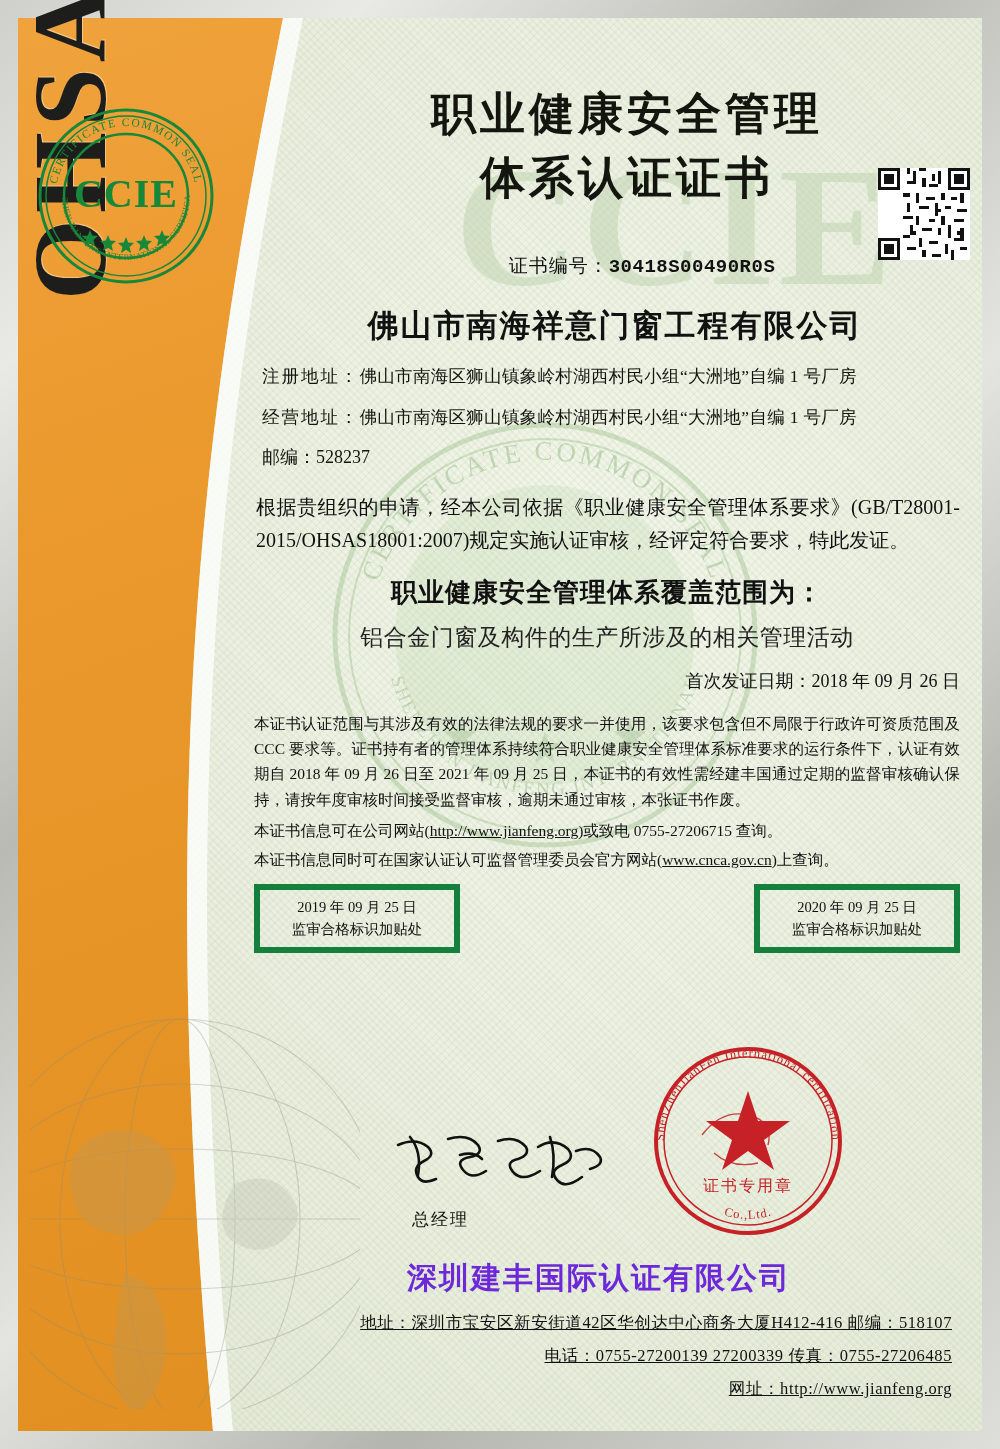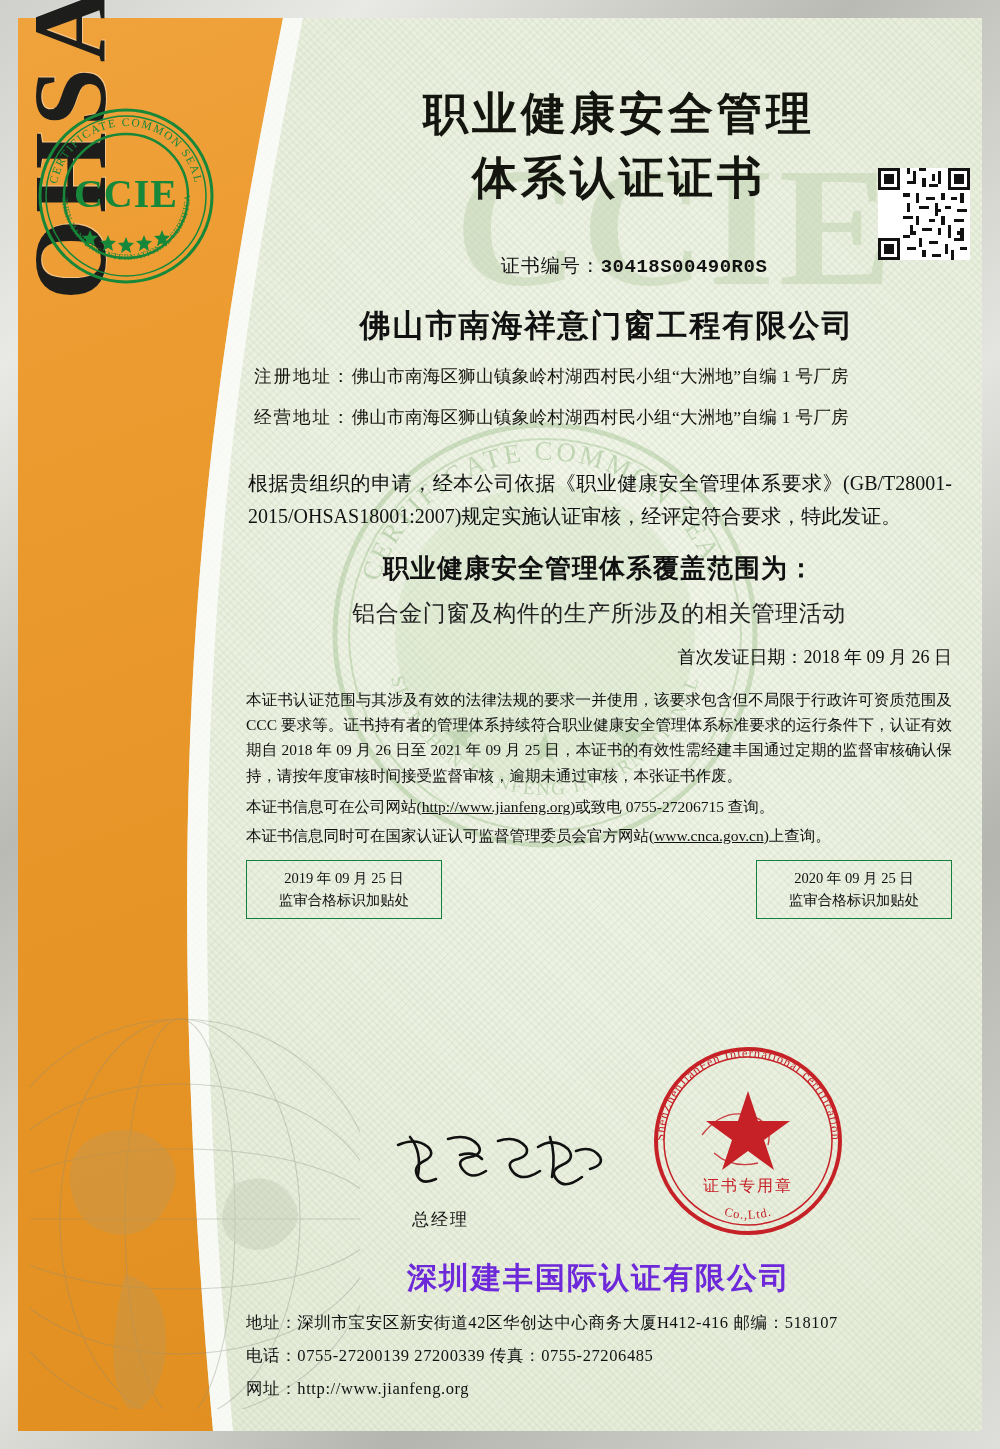--- a/index.html
+++ b/index.html
@@ -65,21 +65,21 @@
     position:absolute;left:330px;top:420px;width:430px;height:430px;
     opacity:.30;
   }
   .wm-ccie{
     position:absolute;left:455px;top:130px;width:330px;height:230px;
     font-family:"Liberation Serif",serif;font-size:170px;font-weight:bold;
     color:#b9cfa8;opacity:.45;letter-spacing:4px;
   }
   
   .content{
-    position:absolute;left:246px;top:60px;width:706px;
+    position:absolute;left:254px;top:60px;width:706px;
   }
   .h1{
     text-align:center;font-family:"Liberation Serif", serif;font-weight:bold;
     font-size:45px;line-height:1.28;letter-spacing:4px;color:#14150f;
     margin:26px 0 0 40px;
   }
   .qr{
     position:absolute;right:30px;top:168px;width:92px;height:92px;
     background:#fff;
   }
@@ -121,42 +121,42 @@
   }
   .fineprint{
     font-size:15.5px;line-height:1.62;color:#111;margin:18px 0 0 0;
     font-family:"Liberation Serif", serif;text-align:justify;
   }
   .fineprint a{color:#111;text-decoration:underline;}
   .stampboxes{
     display:flex;justify-content:space-between;margin:12px 0 0 0;
   }
   .stampbox{
-    width:186px;border:1px solid #15803d;padding:7px 4px;text-align:center;
+    width:186px;border:6px solid #15803d;padding:7px 4px;text-align:center;
     font-size:14.5px;line-height:1.5;font-family:"Liberation Serif", serif;color:#111;
   }
   .signature{
     position:absolute;left:390px;top:1125px;width:220px;height:70px;
     font-family:"Liberation Serif", serif;
   }
   .sig-label{
     position:absolute;left:412px;top:1208px;font-size:17px;color:#111;
     letter-spacing:2px;font-family:"Liberation Serif", serif;
   }
   .redstamp{
     position:absolute;left:650px;top:1043px;width:196px;height:196px;
   }
   .issuer{
     position:absolute;left:246px;top:1258px;width:706px;text-align:center;
     font-family:"Liberation Serif", serif;font-weight:bold;font-size:30px;
     letter-spacing:2px;color:#6d28d9;
   }
   .footline{
-    position:absolute;left:246px;width:706px;text-align:left;
-    font-family:"Liberation Serif", serif;font-size:16.5px;color:#111;letter-spacing:.6px;
+    position:absolute;left:246px;width:706px;text-align:right;
+    font-family:"Liberation Serif", serif;font-size:16.5px;color:#111;letter-spacing:.6px;text-decoration:underline;
   }
   .f1{top:1312px;} .f2{top:1345px;} .f3{top:1378px;}
   .f3 a{color:#111;text-decoration:none;}
 </style>
 </head>
 <body>
 
 <div class="cert">
 
   <div class="frame-outer"></div>
@@ -242,20 +242,23 @@
     <div class="company">佛山市南海祥意门窗工程有限公司</div>
 
     <div class="addr-row">
       <span class="lbl">注册地址：</span><span>佛山市南海区狮山镇象岭村湖西村民小组“大洲地”自编 1 号厂房</span>
     </div>
     <div class="addr-row">
       <span class="lbl">经营地址：</span><span>佛山市南海区狮山镇象岭村湖西村民小组“大洲地”自编 1 号厂房</span>
     </div>
 
     <div class="meta-row">
+      <div class="m1">
+        <span>邮编：</span><span>528237</span>
+      </div>
     </div>
 
     <div class="para">根据贵组织的申请，经本公司依据《职业健康安全管理体系要求》(GB/T28001-2015/OHSAS18001:2007)规定实施认证审核，经评定符合要求，特此发证。</div>
 
     <div class="scope-title">职业健康安全管理体系覆盖范围为：</div>
     <div class="scope-body">铝合金门窗及构件的生产所涉及的相关管理活动</div>
 
     <div class="firstissue">
       <span>首次发证日期：</span><span>2018 年 09 月 26 日</span>
     </div>

